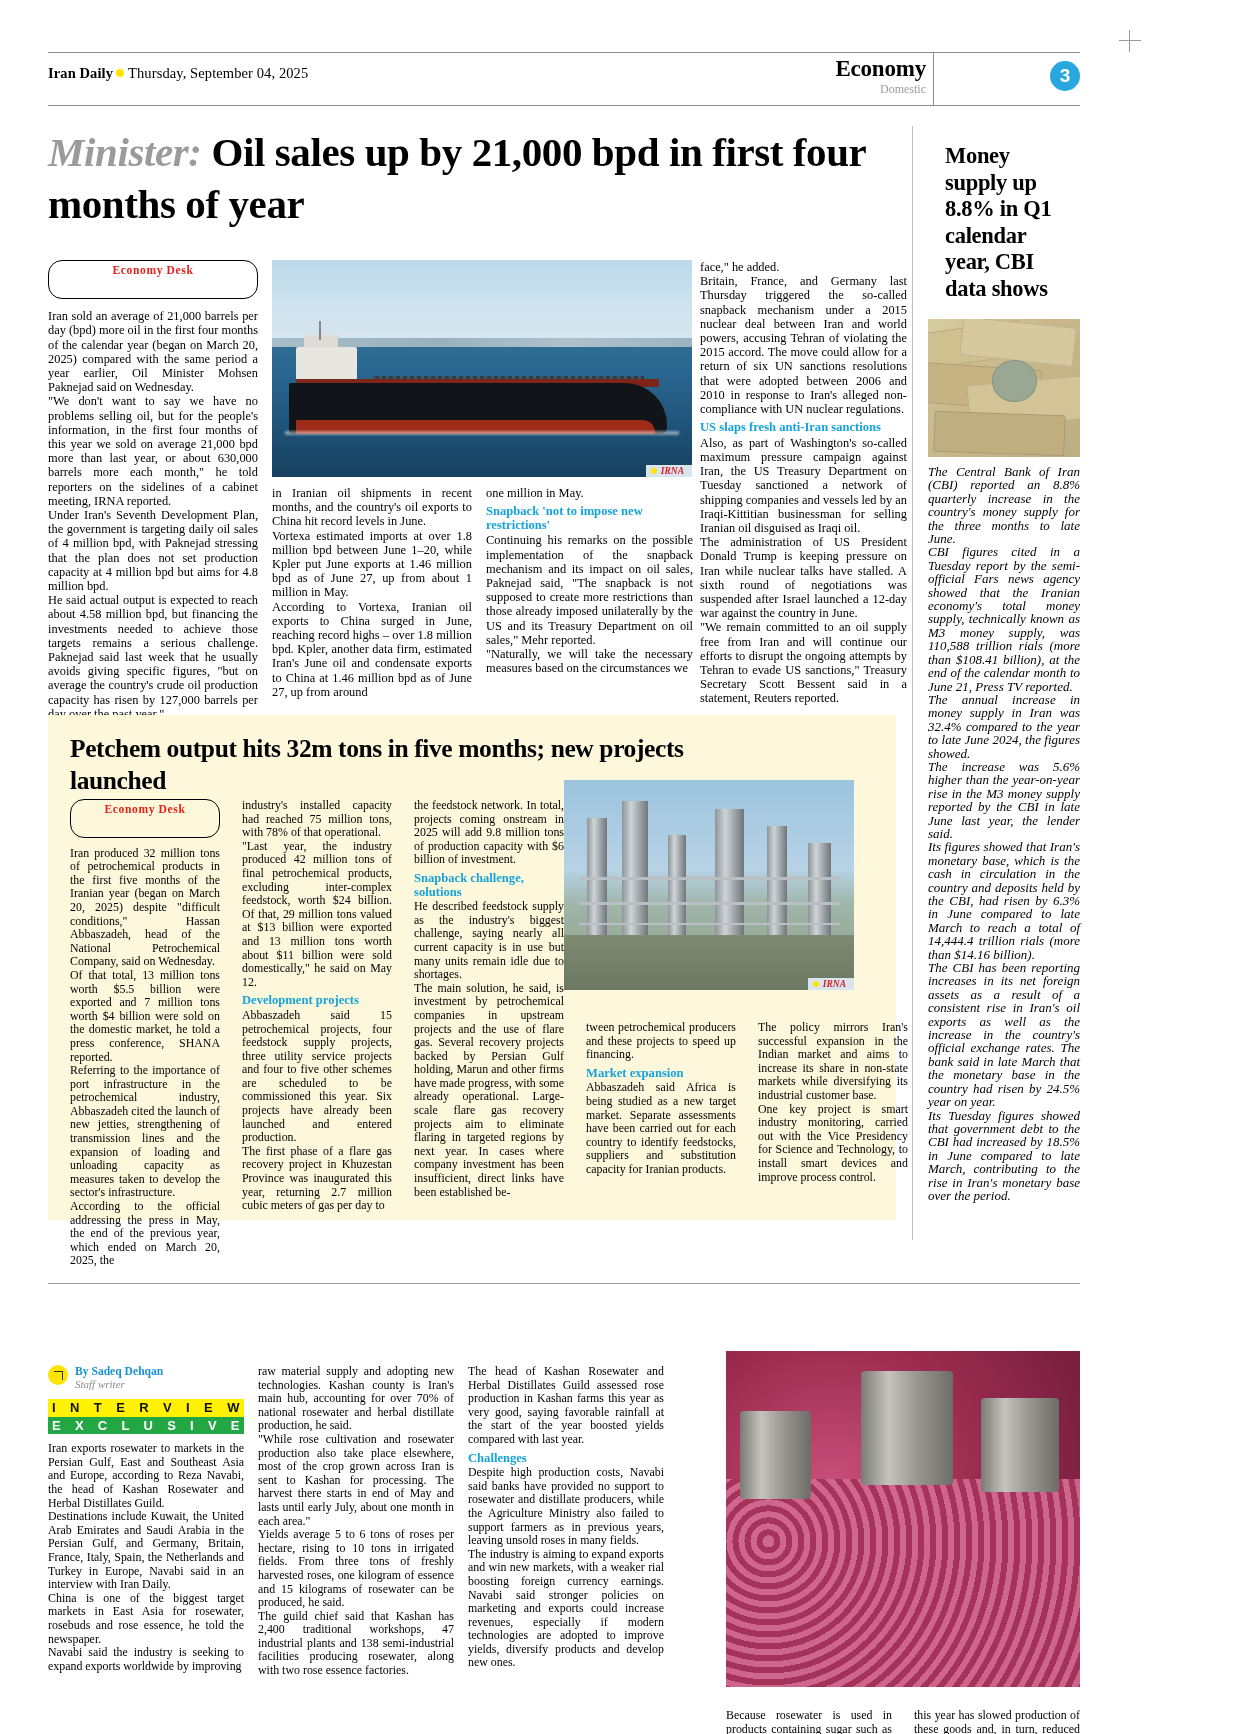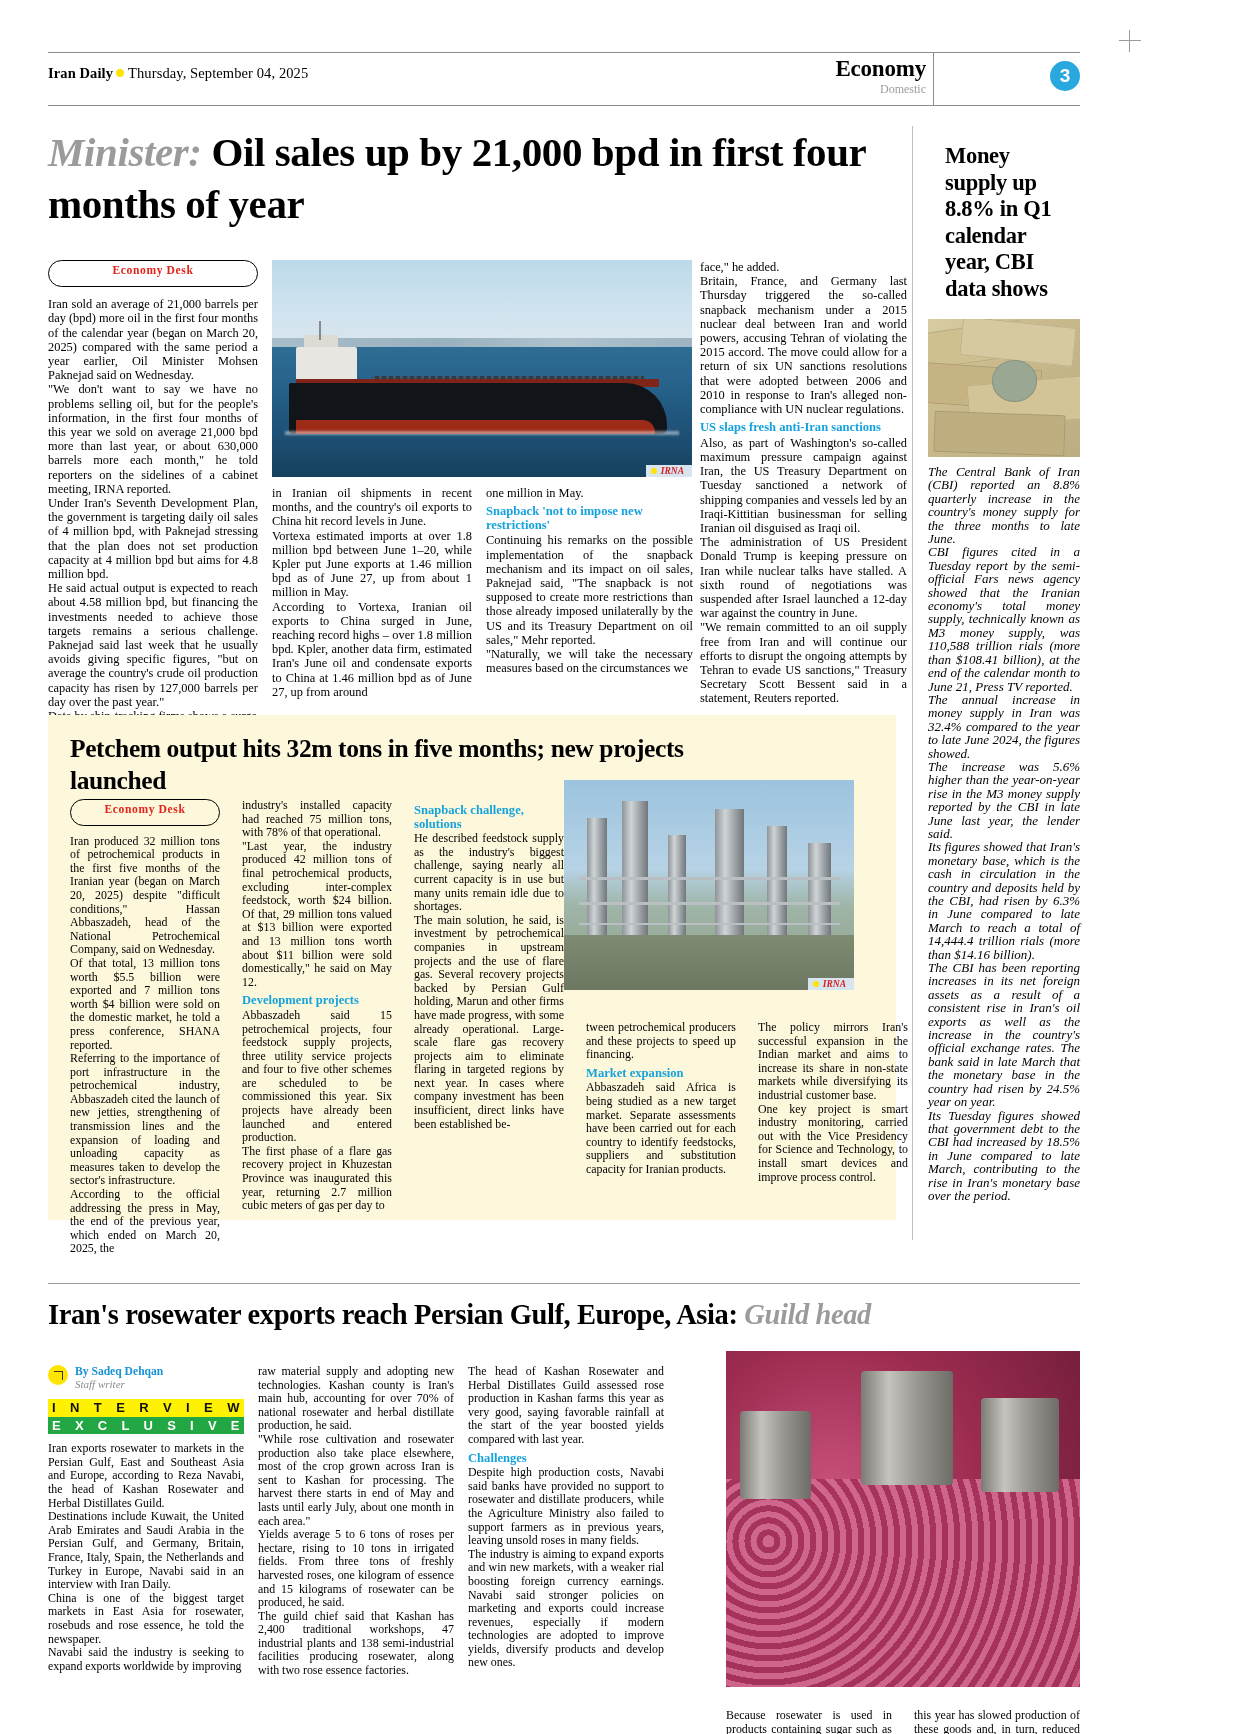--- a/index.html
+++ b/index.html
@@ -35,21 +35,21 @@
   
   .kicker{color:#9b9b9b;font-style:italic;}
   .headline{font-weight:bold;font-family:"Liberation Serif",serif;letter-spacing:-.4px;}
   .col p{margin:0;text-align:justify;text-justify:inter-word;hyphens:auto;}
   .col{font-size:12.4px;line-height:14.2px;}
   .sub-head{color:#16a3dd;font-weight:bold;font-size:12.6px;line-height:13.6px;margin-top:5px;margin-bottom:1px;}
 
   .desk{
     display:inline-block;border:1px solid #000;border-radius:14px;
     color:#e2231a;font-weight:bold;font-size:11.6px;letter-spacing:.6px;
-    padding:3px 0 8px;text-align:center;width:100%;box-sizing:border-box;
+    padding:3px 0 20px;text-align:center;width:100%;box-sizing:border-box;
     font-family:"Liberation Serif",serif;
   }
 
   
   .s1{position:absolute;left:48px;top:126px;width:1032px;}
   .s1-head{font-size:41px;line-height:52px;width:860px;}
   .s1-head .kicker{font-size:41px;}
   .s1-cols{position:absolute;left:0;top:134px;width:645px;}
   .s1-c1{position:absolute;left:0;top:0;width:210px;}
   .s1-photo{position:absolute;left:224px;top:0;width:420px;height:217px;overflow:hidden;}
@@ -281,44 +281,41 @@
 
       <div class="col s2c" style="left:172px;">
         <p>industry's installed capacity had reached 75 million tons, with 78% of that operational.</p>
         <p>"Last year, the industry produced 42 million tons of final petrochemical products, excluding inter-complex feedstock, worth $24 billion. Of that, 29 million tons valued at $13 billion were exported and 13 million tons worth about $11 billion were sold domestically," he said on May 12.</p>
         <div class="sub-head">Development projects</div>
         <p>Abbaszadeh said 15 petrochemical projects, four feedstock supply projects, three utility service projects and four to five other schemes are scheduled to be commissioned this year. Six projects have already been launched and entered production.</p>
         <p>The first phase of a flare gas recovery project in Khuzestan Province was inaugurated this year, returning 2.7 million cubic meters of gas per day to</p>
       </div>
 
       <div class="col s2c" style="left:344px;">
+        <p>the feedstock network. In total, projects coming onstream in 2025 will add 9.8 million tons of production capacity with $6 billion of investment.</p>
         <div class="sub-head">Snapback challenge, solutions</div>
         <p>He described feedstock supply as the industry's biggest challenge, saying nearly all current capacity is in use but many units remain idle due to shortages.</p>
         <p>The main solution, he said, is investment by petrochemical companies in upstream projects and the use of flare gas. Several recovery projects backed by Persian Gulf holding, Marun and other firms have made progress, with some already operational. Large-scale flare gas recovery projects aim to eliminate flaring in targeted regions by next year. In cases where company investment has been insufficient, direct links have been established be-</p>
       </div>
 
       <div class="col s2c" style="left:516px;top:222px;width:150px;">
         <p>tween petrochemical producers and these projects to speed up financing.</p>
         <div class="sub-head">Market expansion</div>
         <p>Abbaszadeh said Africa is being studied as a new target market. Separate assessments have been carried out for each country to identify feedstocks, suppliers and substitution capacity for Iranian products.</p>
       </div>
 
       <div class="col s2c" style="left:688px;top:222px;width:150px;">
         <p>The policy mirrors Iran's successful expansion in the Indian market and aims to increase its share in non-state markets while diversifying its industrial customer base.</p>
         <p>One key project is smart industry monitoring, carried out with the Vice Presidency for Science and Technology, to install smart devices and improve process control.</p>
       </div>
     </div>
   </div>
 
   <div class="s3">
     <div class="s3-rule"></div>
-    <div class="headline s3-head">
-      <span>Iran's rosewater exports reach Persian Gulf, Europe, Asia:</span>
-      <span class="kicker">Guild head</span>
-    </div>
 
     <div class="s3-cols">
       <div class="col s3c" style="left:0;">
         <div class="byline">
           <div class="byl-ava"></div>
           <div>
             <div class="byl-name">By Sadeq Dehqan</div>
             <div class="byl-role">Staff writer</div>
           </div>
         </div>

